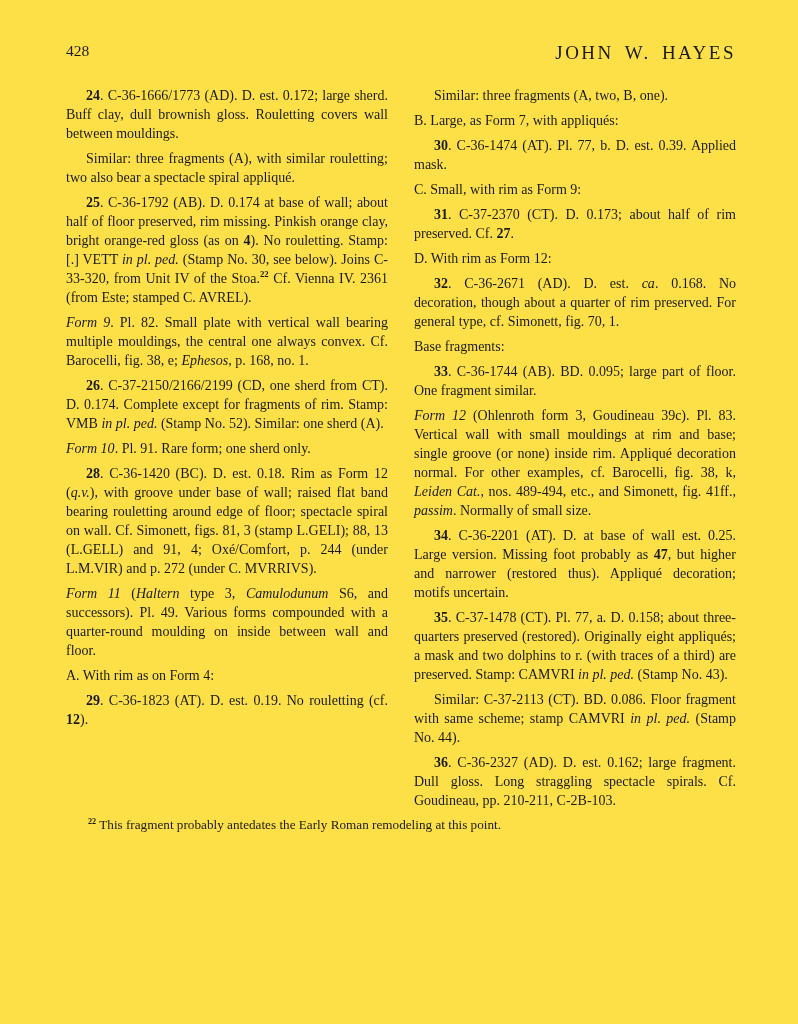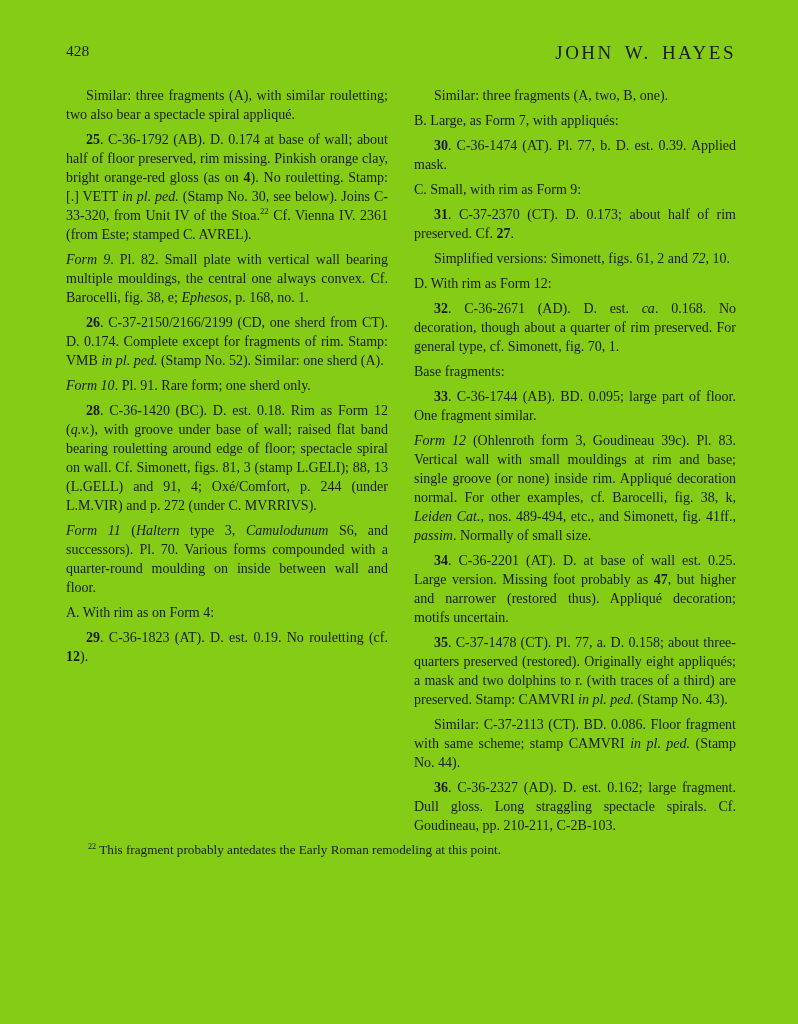--- a/index.html
+++ b/index.html
@@ -4,21 +4,21 @@
 <style>
   html, body {
     margin: 0;
     padding: 0;
     background: #e8e8e8;
   }
   .sheet {
     position: relative;
     width: 798px;
     height: 1024px;
-    background: #84cc16;
+    background: #fde047;
     box-sizing: border-box;
     padding: 42px 62px 0 66px;
     overflow: hidden;
     font-family: "Liberation Serif", "DejaVu Serif", serif;
     color: #1b1b1b;
   }
   .page-header {
     position: relative;
     height: 22px;
     margin-bottom: 22px;
@@ -50,57 +50,58 @@
   }
   .para.indent {
     text-indent: 20px;
   }
   .para b { font-weight: bold; }
   .para i { font-style: italic; }
   sup {
     font-size: 0.62em;
     vertical-align: super;
     line-height: 0;
+    font-weight: bold;
   }
   .footnote {
     margin-top: 0;
     font-size: 13.2px;
     line-height: 18px;
     text-indent: 22px;
   }
 </style>
 </head>
 <body>
 
 <div class="sheet">
 
   <div class="page-header">
     <span class="page-number">428</span>
     <div class="running-head">JOHN W. HAYES</div>
   </div>
 
   <div class="columns">
     <div class="column">
+        <p class="para indent"><b>24</b><span>. C-36-1666/1773 (AD). D. est. 0.172; large sherd. Buff clay, dull brownish gloss. Rouletting covers wall between mouldings.</span></p>
         <p class="para indent"><span>Similar: three fragments (A), with similar rouletting; two also bear a spectacle spiral appliqué.</span></p>
         <p class="para indent"><b>25</b><span>. C-36-1792 (AB). D. 0.174 at base of wall; about half of floor preserved, rim missing. Pinkish orange clay, bright orange-red gloss (as on </span><b>4</b><span>). No rouletting. Stamp: [.] VETT </span><i>in pl. ped.</i><span> (Stamp No. 30, see below). Joins C-33-320, from Unit IV of the Stoa.</span><sup>22</sup><span> Cf. Vienna IV. 2361 (from Este; stamped C. AVREL).</span></p>
         <p class="para"><i>Form 9</i><span>. Pl. 82. Small plate with vertical wall bearing multiple mouldings, the central one always convex. Cf. Barocelli, fig. 38, e; </span><i>Ephesos</i><span>, p. 168, no. 1.</span></p>
         <p class="para indent"><b>26</b><span>. C-37-2150/2166/2199 (CD, one sherd from CT). D. 0.174. Complete except for fragments of rim. Stamp: VMB </span><i>in pl. ped.</i><span> (Stamp No. 52). Similar: one sherd (A).</span></p>
         <p class="para"><i>Form 10</i><span>. Pl. 91. Rare form; one sherd only.</span></p>
         <p class="para indent"><b>28</b><span>. C-36-1420 (BC). D. est. 0.18. Rim as Form 12 (</span><i>q.v.</i><span>), with groove under base of wall; raised flat band bearing rouletting around edge of floor; spectacle spiral on wall. Cf. Simonett, figs. 81, 3 (stamp L.GELI); 88, 13 (L.GELL) and 91, 4; Oxé/Comfort, p. 244 (under L.M.VIR) and p. 272 (under C. MVRRIVS).</span></p>
-        <p class="para"><i>Form 11</i><span> (</span><i>Haltern</i><span> type 3, </span><i>Camulodunum</i><span> S6, and successors). Pl. 70. Various forms compounded with a quarter-round moulding on inside between wall and floor.</span></p>
+        <p class="para"><i>Form 11</i><span> (</span><i>Haltern</i><span> type 3, </span><i>Camulodunum</i><span> S6, and successors). Pl. 49. Various forms compounded with a quarter-round moulding on inside between wall and floor.</span></p>
         <p class="para"><span>A. With rim as on Form 4:</span></p>
         <p class="para indent"><b>29</b><span>. C-36-1823 (AT). D. est. 0.19. No rouletting (cf. </span><b>12</b><span>).</span></p>
       </div>
     <div class="column">
         <p class="para indent"><span>Similar: three fragments (A, two, B, one).</span></p>
         <p class="para"><span>B. Large, as Form 7, with appliqués:</span></p>
         <p class="para indent"><b>30</b><span>. C-36-1474 (AT). Pl. 77, b. D. est. 0.39. Applied mask.</span></p>
         <p class="para"><span>C. Small, with rim as Form 9:</span></p>
         <p class="para indent"><b>31</b><span>. C-37-2370 (CT). D. 0.173; about half of rim preserved. Cf. </span><b>27</b><span>.</span></p>
-        <p class="para indent"><span>Simplified versions: Simonett, figs. 61, 2 and </span><i>72</i><span>, 10.</span></p>
         <p class="para"><span>D. With rim as Form 12:</span></p>
         <p class="para indent"><b>32</b><span>. C-36-2671 (AD). D. est. </span><i>ca</i><span>. 0.168. No decoration, though about a quarter of rim preserved. For general type, cf. Simonett, fig. 70, 1.</span></p>
         <p class="para"><span>Base fragments:</span></p>
         <p class="para indent"><b>33</b><span>. C-36-1744 (AB). BD. 0.095; large part of floor. One fragment similar.</span></p>
         <p class="para"><i>Form 12</i><span> (Ohlenroth form 3, Goudineau 39c). Pl. 83. Vertical wall with small mouldings at rim and base; single groove (or none) inside rim. Appliqué decoration normal. For other examples, cf. Barocelli, fig. 38, k, </span><i>Leiden Cat.</i><span>, nos. 489-494, etc., and Simonett, fig. 41ff., </span><i>passim</i><span>. Normally of small size.</span></p>
         <p class="para indent"><b>34</b><span>. C-36-2201 (AT). D. at base of wall est. 0.25. Large version. Missing foot probably as </span><b>47</b><span>, but higher and narrower (restored thus). Appliqué decoration; motifs uncertain.</span></p>
         <p class="para indent"><b>35</b><span>. C-37-1478 (CT). Pl. 77, a. D. 0.158; about three-quarters preserved (restored). Originally eight appliqués; a mask and two dolphins to r. (with traces of a third) are preserved. Stamp: CAMVRI </span><i>in pl. ped.</i><span> (Stamp No. 43).</span></p>
         <p class="para indent"><span>Similar: C-37-2113 (CT). BD. 0.086. Floor fragment with same scheme; stamp CAMVRI </span><i>in pl. ped.</i><span> (Stamp No. 44).</span></p>
         <p class="para indent"><b>36</b><span>. C-36-2327 (AD). D. est. 0.162; large fragment. Dull gloss. Long straggling spectacle spirals. Cf. Goudineau, pp. 210-211, C-2B-103.</span></p>
       </div>

